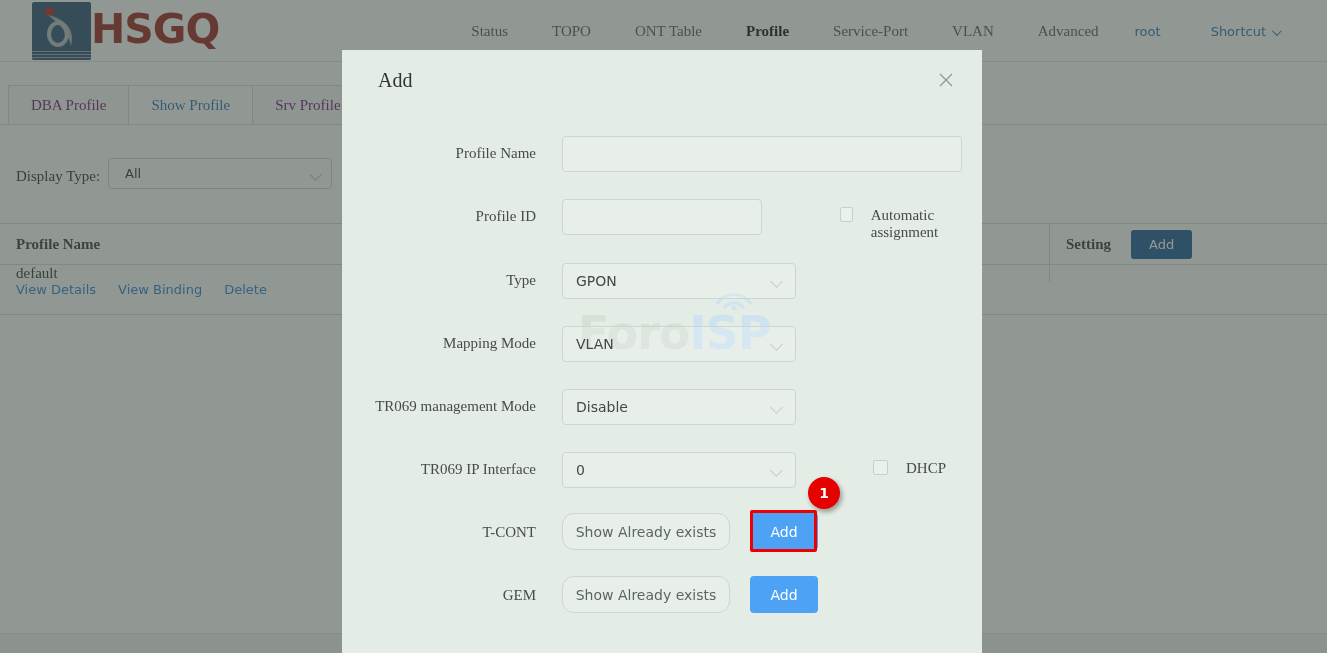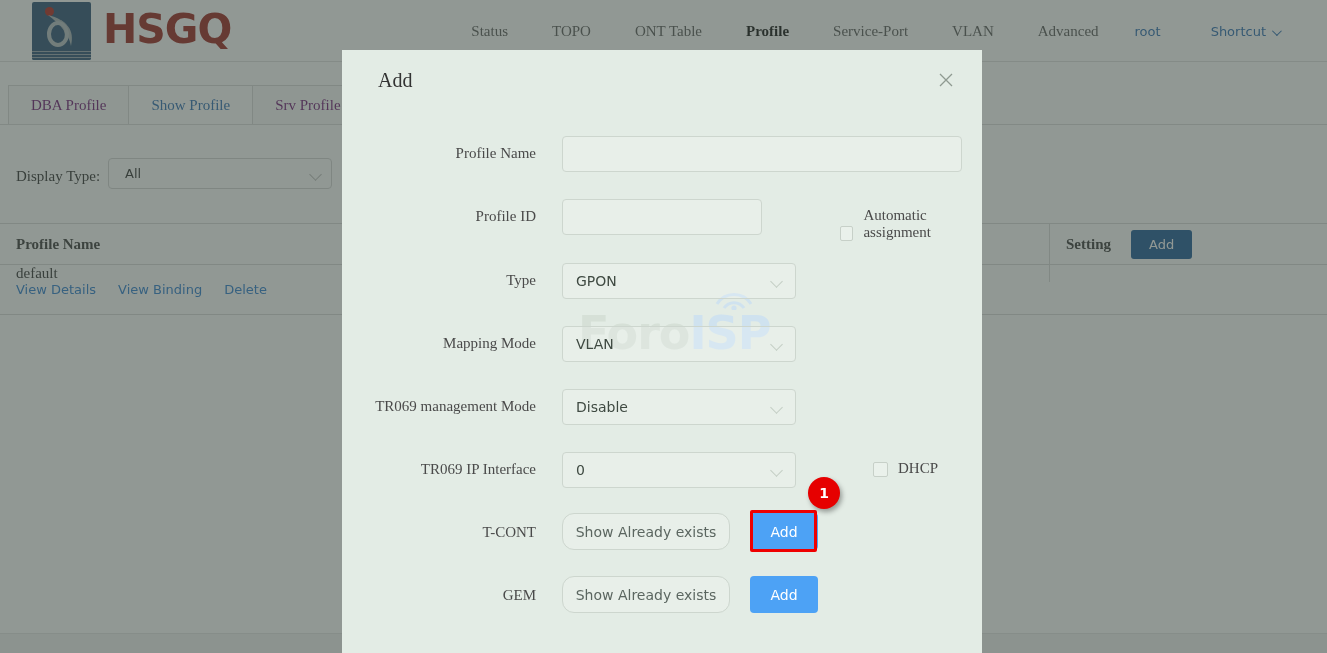--- a/index.html
+++ b/index.html
@@ -33,21 +33,21 @@
     width: 1327px; height: 62px;
     background: #ffffff;
     border-bottom: 1px solid #e2e2e2;
   }
 
   .logo-wrap {
     position: absolute;
     left: 32px; top: 2px;
     display: flex;
     align-items: center;
-    gap: 12px;
+    gap: 0;
   }
   .logo-mark {
     position: relative;
     width: 59px; height: 58px;
     background: #2d5377;
     border-radius: 2px;
     overflow: hidden;
   }
   .logo-mark .swoosh {
     position: absolute;
@@ -333,22 +333,22 @@
   }
   .fselect .sel-chev {
     right: 14px; top: 13px;
     border-color: #c3cdc4;
   }
 
   .fcheck {
     position: absolute;
     top: 11px;
     display: flex;
-    align-items: flex-end;
-    gap: 10px;
+    align-items: flex-start;
+    gap: 18px;
     cursor: pointer;
     padding-left: 48px;
   }
   .cbox {
     width: 15px; height: 15px;
     border: 1px solid #c7d0c8;
     border-radius: 2px;
     background: rgba(255,255,255,0.25);
   }
   .clabel {

